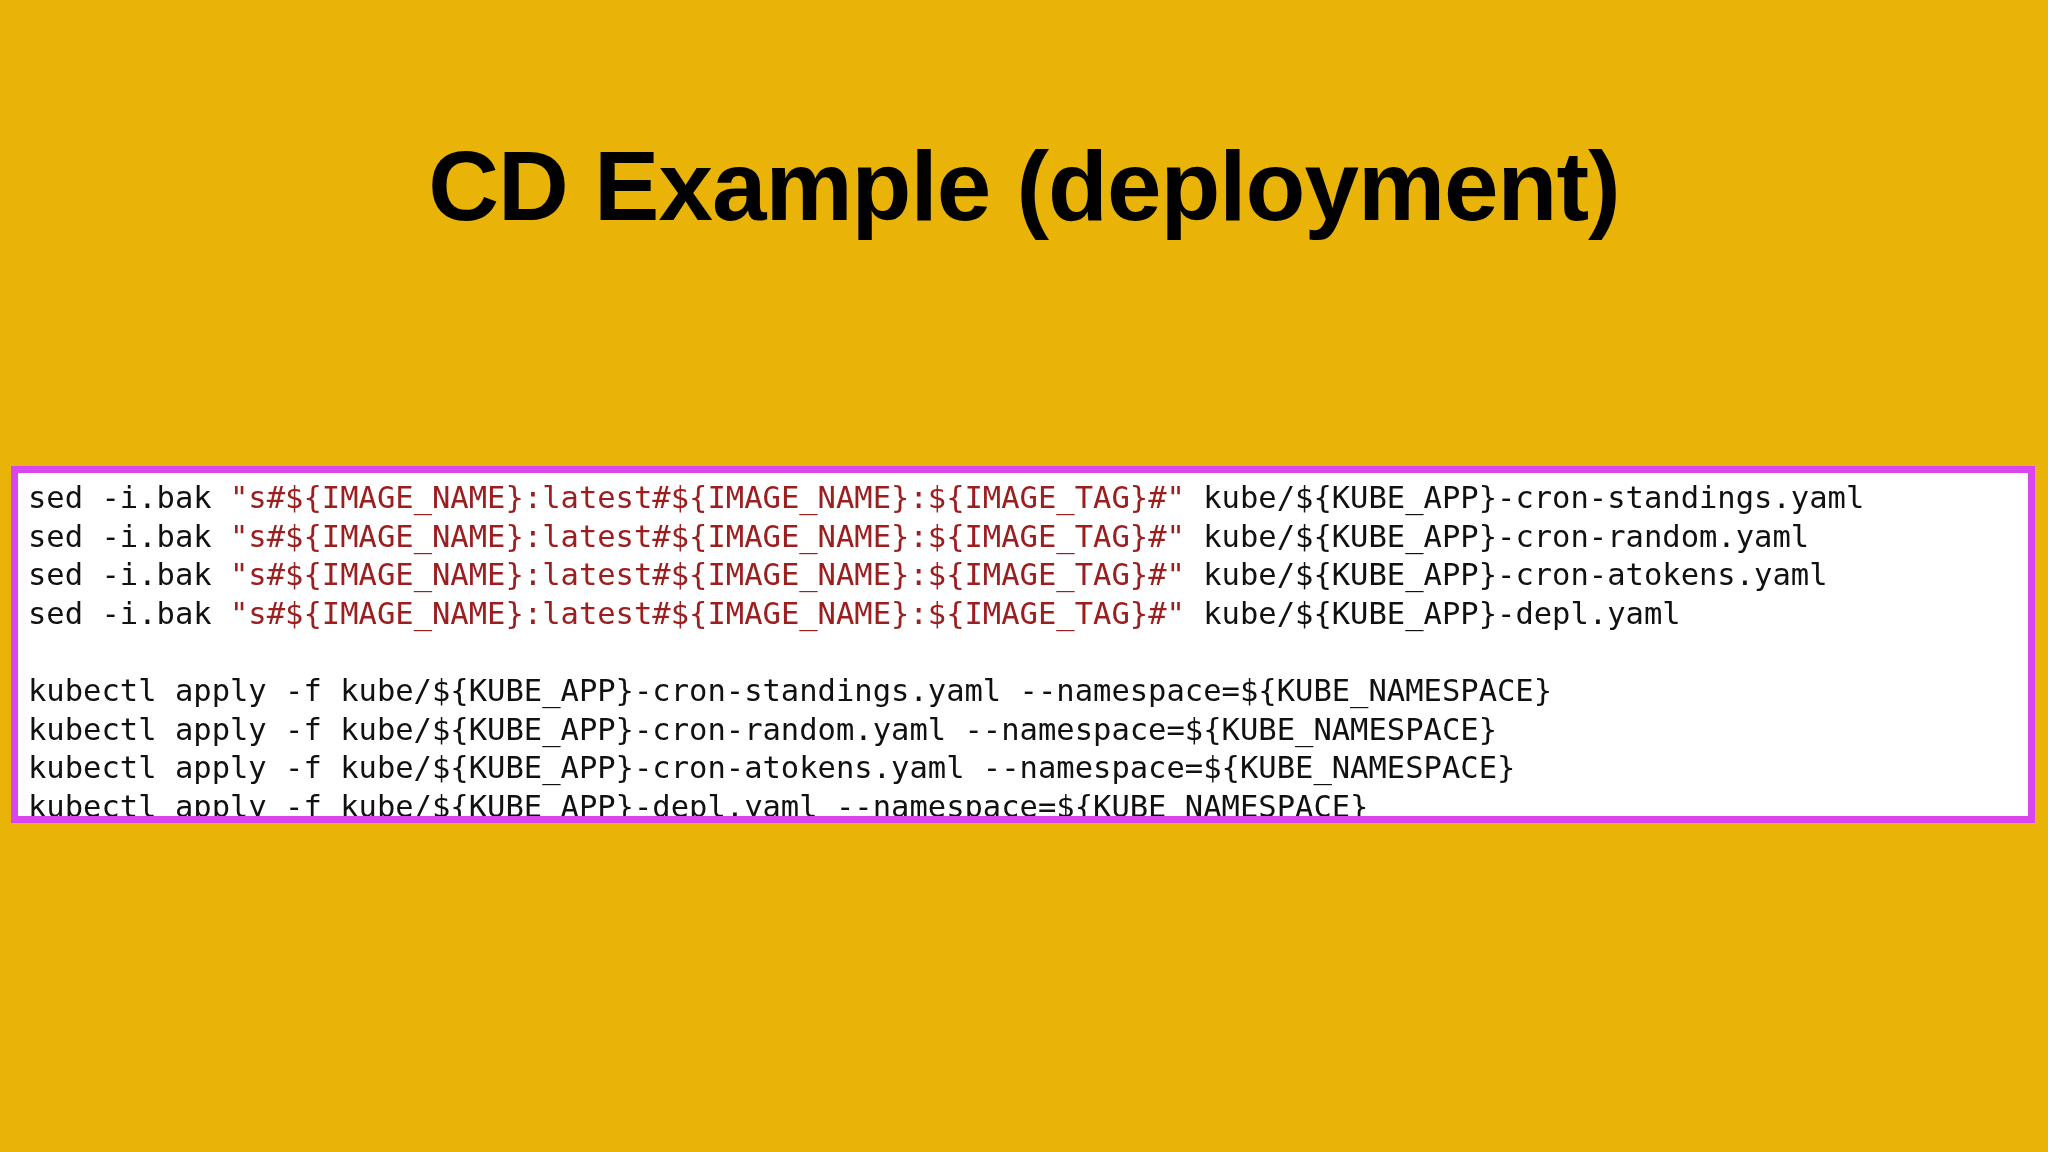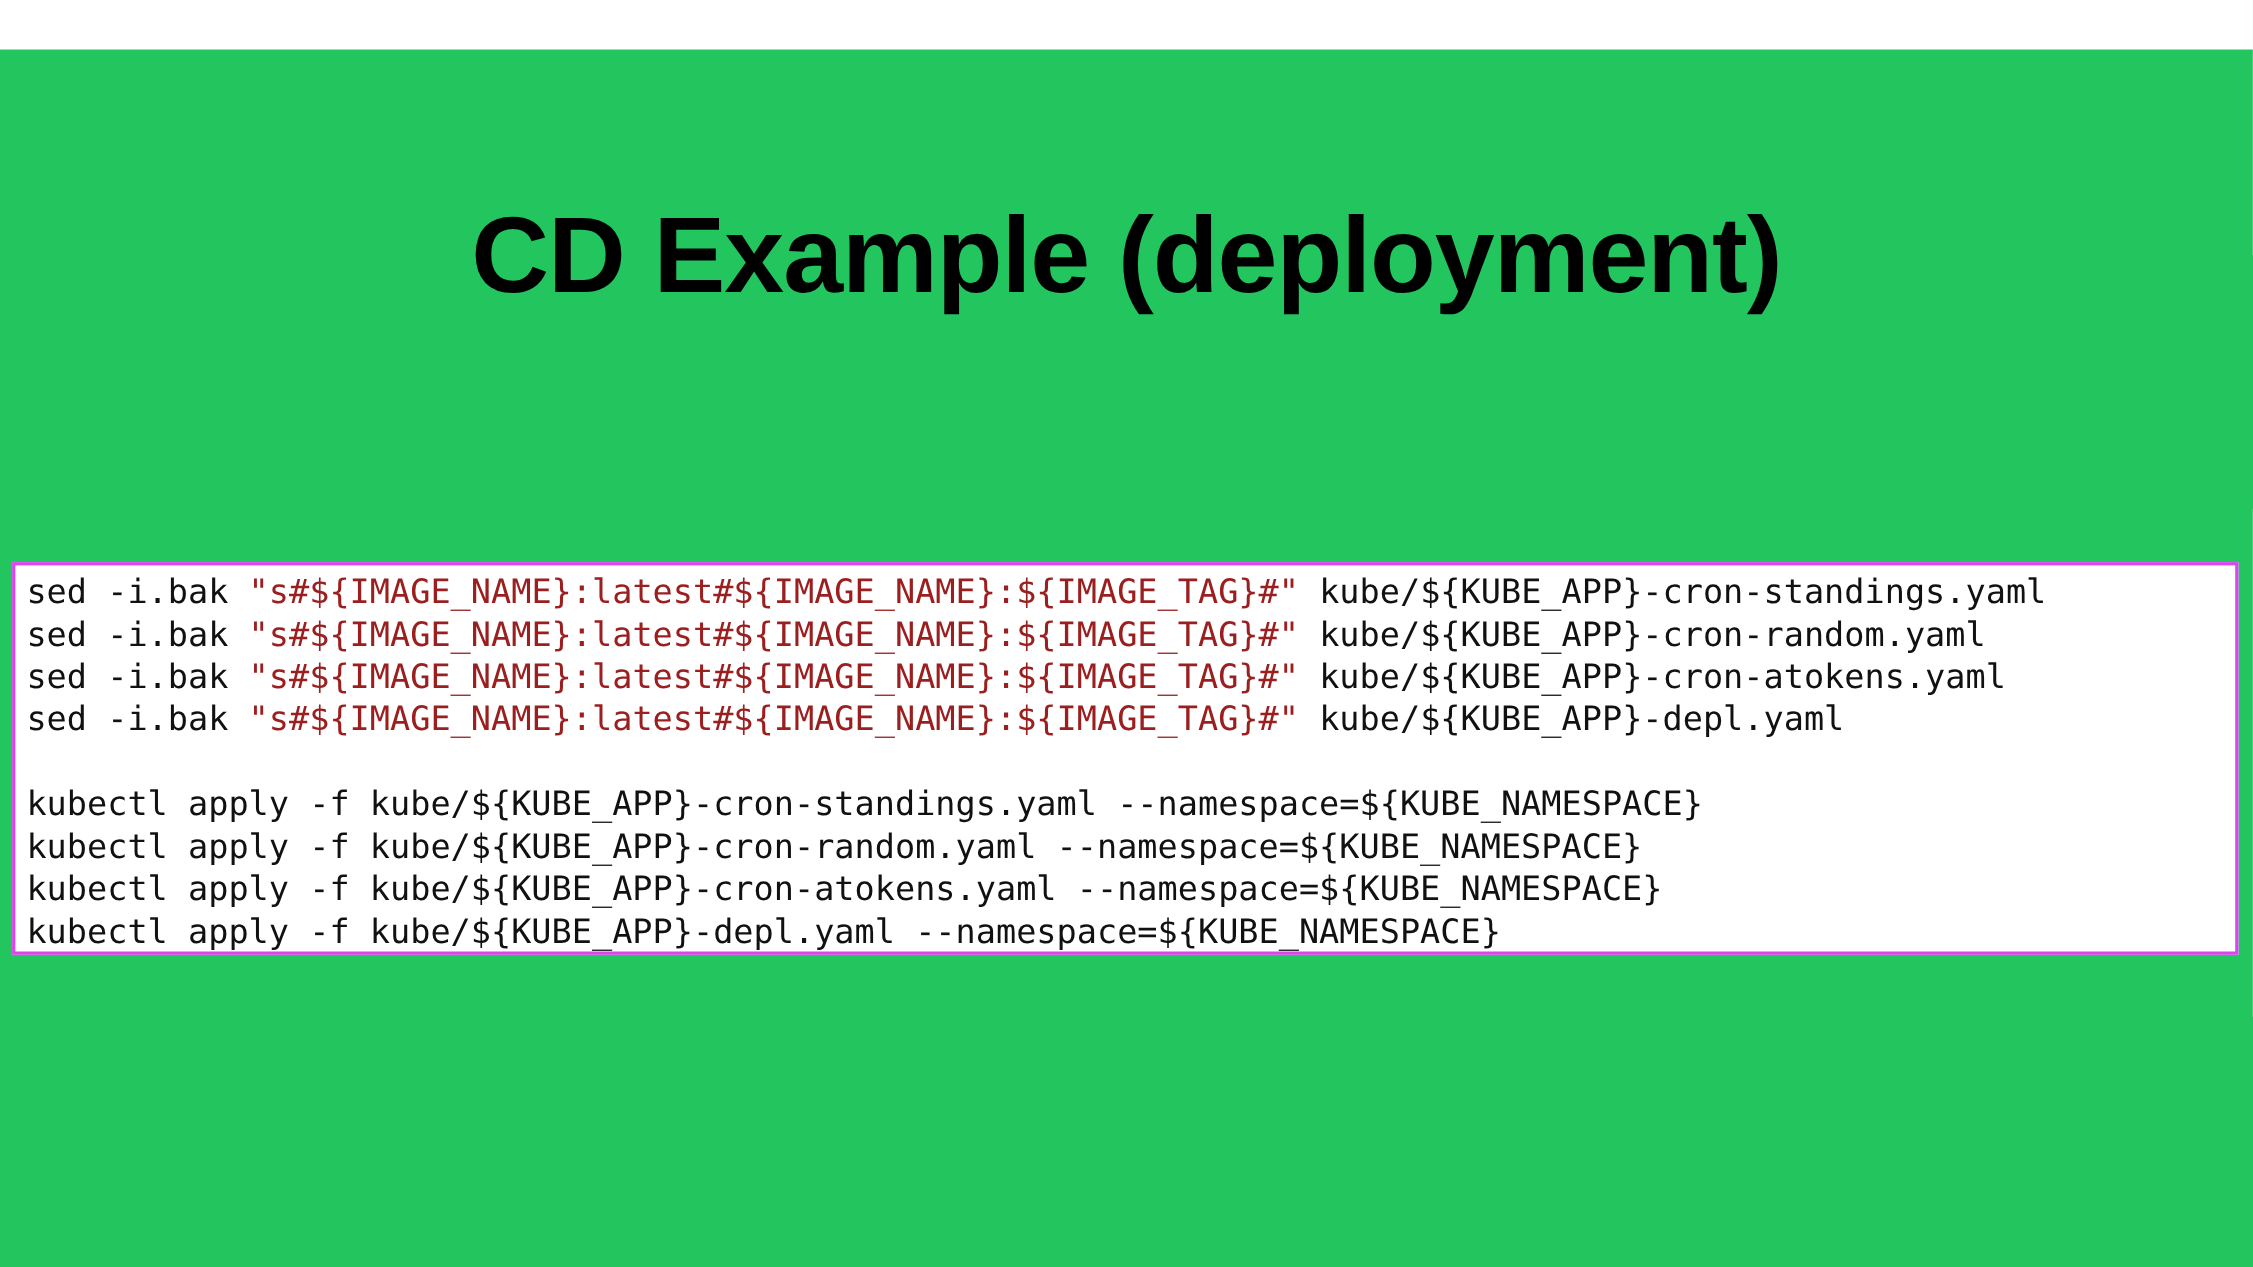--- a/index.html
+++ b/index.html
@@ -12,22 +12,21 @@
     height: 1152px;
     position: relative;
     overflow: hidden;
     font-family: "Liberation Sans", sans-serif;
     -webkit-font-smoothing: antialiased;
   }
 
   .slide {
     position: absolute;
     inset: 0;
-    background: #22c55e;
-    margin-top: 45px;
+    background: #eab308;
   }
 
   
   .slide-title {
     position: absolute;
     top: 66px;
     left: 0;
     width: 2048px;
     text-align: center;
     font-family: "Liberation Sans", sans-serif;
@@ -40,21 +39,21 @@
   }
 
   
   .code-block {
     position: absolute;
     left: 11px;
     top: 466px;
     width: 2024px;
     height: 357px;
     box-sizing: border-box;
-    border: 3px solid #d946ef;
+    border: 7px solid #d946ef;
     background: #ffffff;
     padding: 6px 0 6px 10px;
     overflow: hidden;
   }
 
   .code-lines {
     font-family: "DejaVu Sans Mono", monospace;
     font-size: 30.5px;
     line-height: 38.6px;
     color: #111111;

